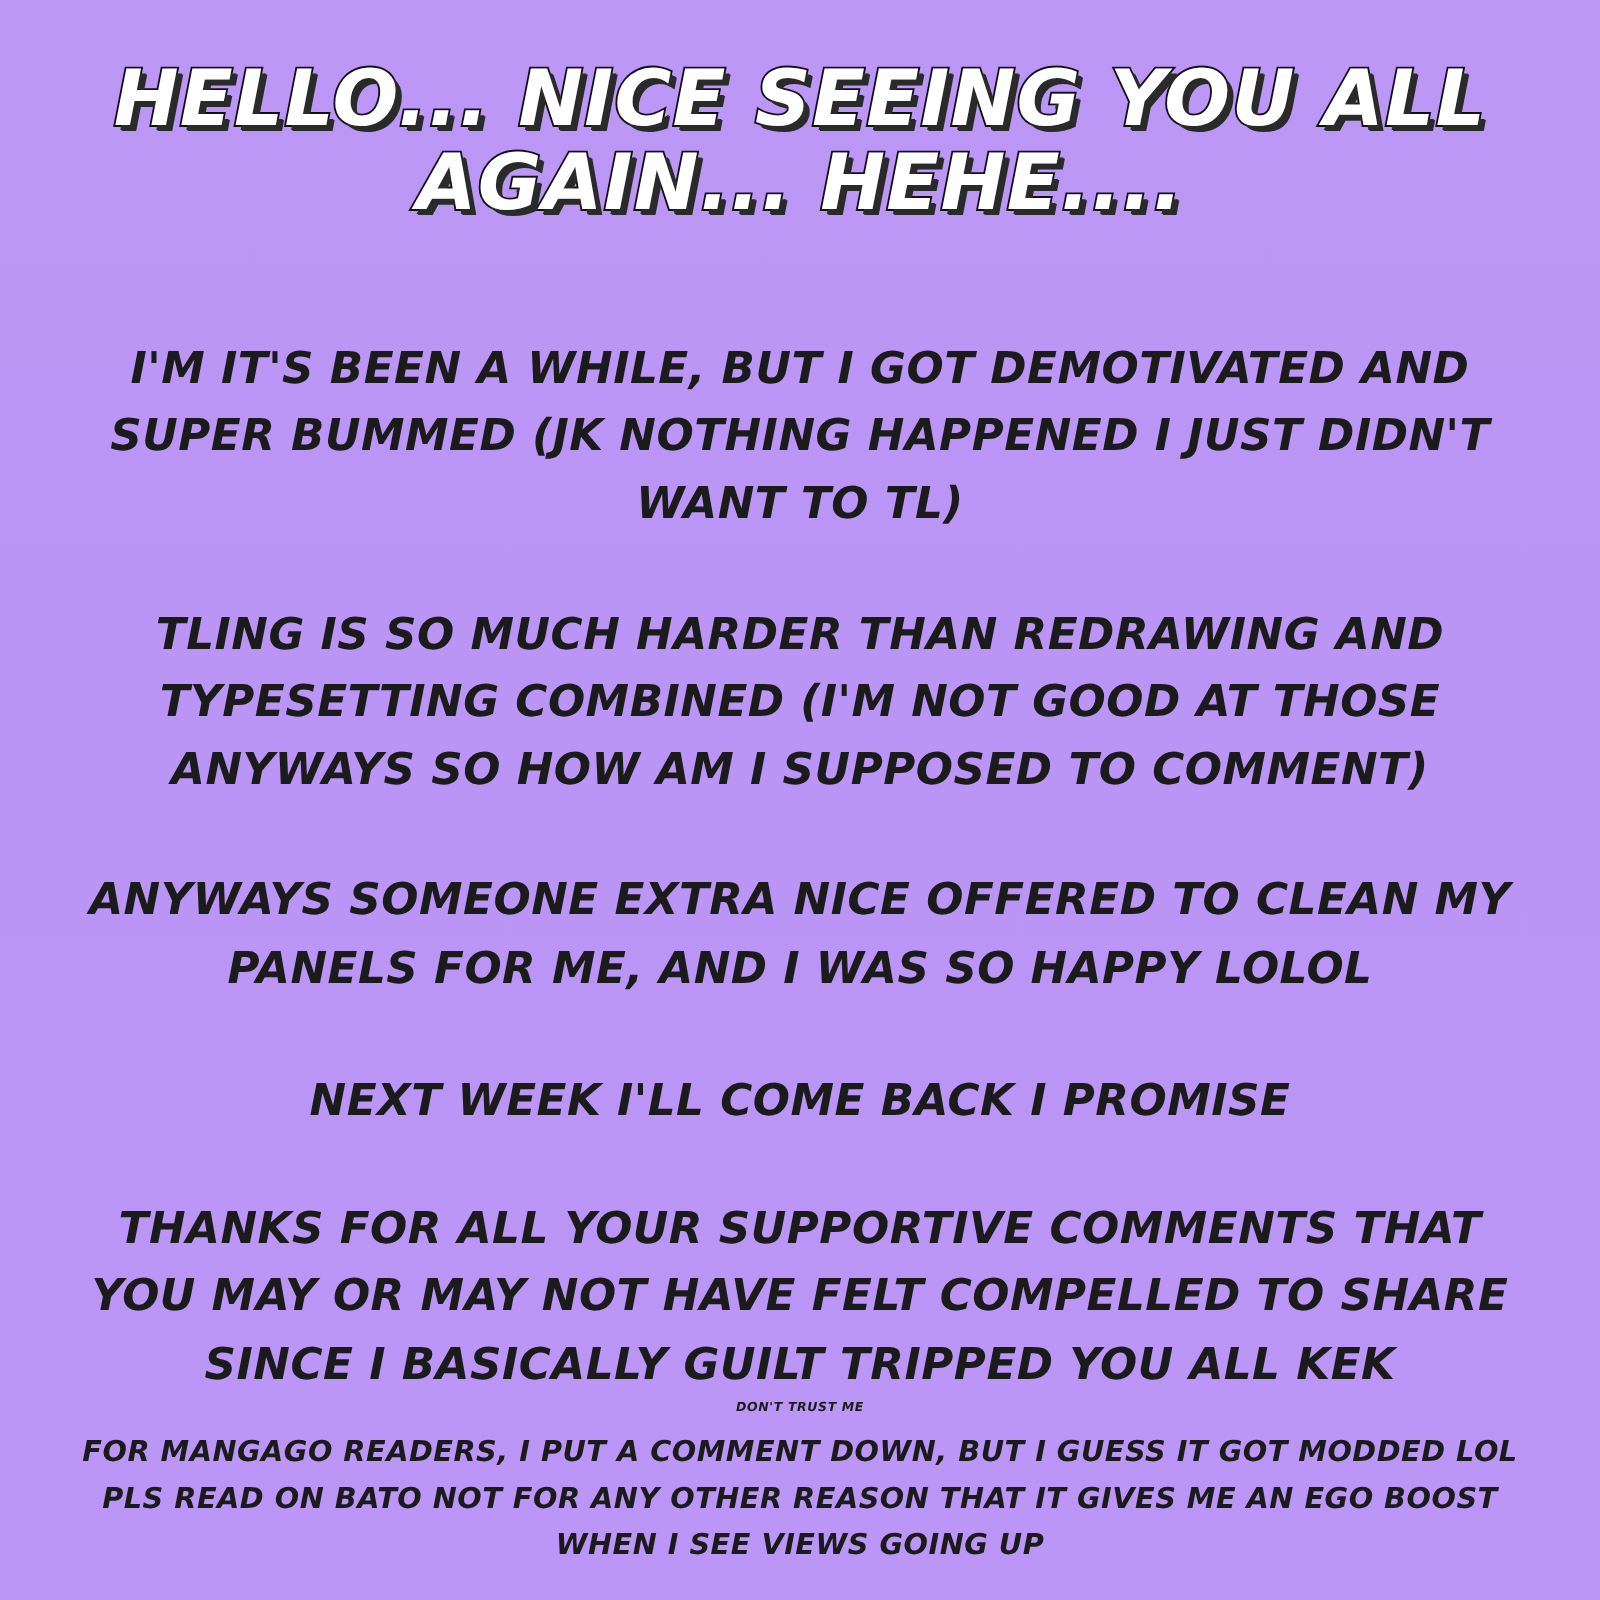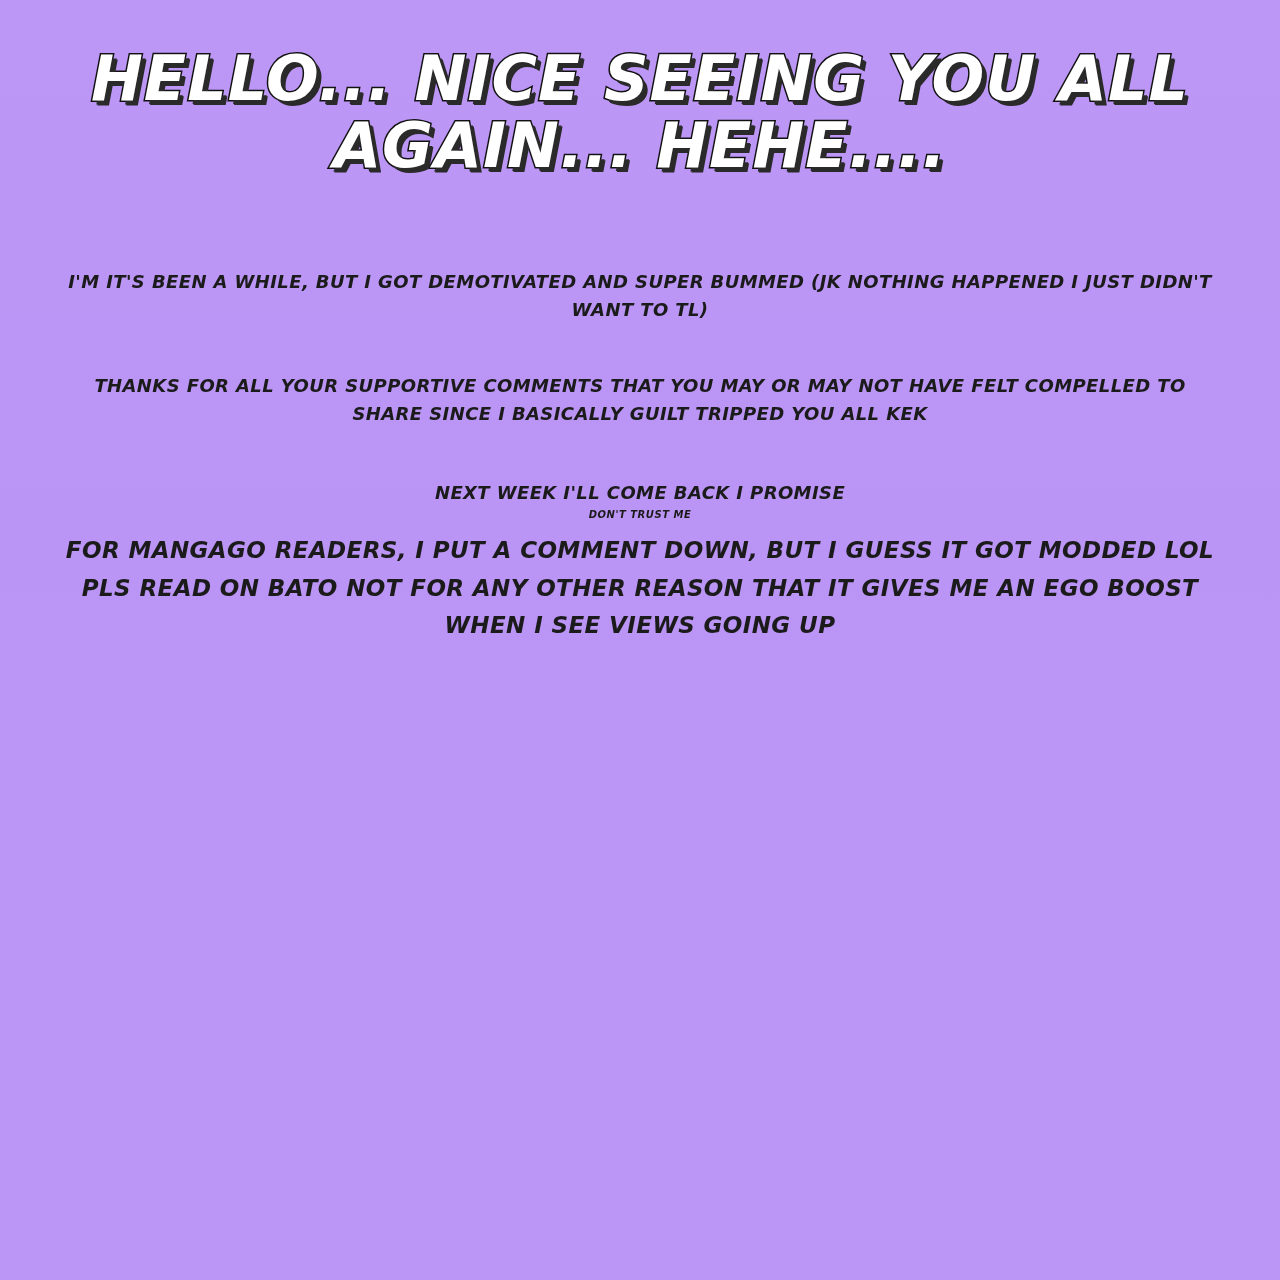--- a/index.html
+++ b/index.html
@@ -37,21 +37,21 @@
     paint-order: stroke fill;
     text-shadow:
       4px 4px 0 #2a2a2a,
       5px 5px 0 #2a2a2a;
   }
   .body-block {
     text-align: center;
     font-family: "DejaVu Sans", sans-serif;
     font-style: italic;
     font-weight: bold;
-    font-size: 18px;
+    font-size: 35px;
     line-height: 1.55;
     letter-spacing: 0.4px;
     color: #1b1b1b;
     text-transform: uppercase;
     margin: 0;
     padding: 0 18px;
   }
   .para-1 { margin-top: 88px; }
   .para-2 { margin-top: 50px; }
   .para-3 { margin-top: 50px; }
@@ -77,23 +77,25 @@
 </style>
 </head>
 <body>
 
 <div class="page">
 
   <h1 class="title">Hello... nice seeing you all again... hehe....</h1>
 
   <p class="body-block para-1">I'm it's been a while, but I got demotivated and super bummed (jk nothing happened I just didn't want to TL)</p>
 
+  <p class="body-block para-2">TLing is so much harder than redrawing and typesetting combined (I'm not good at those anyways so how am I supposed to comment)</p>
 
+  <p class="body-block para-3">Anyways someone extra nice offered to clean my panels for me, and I was so happy lolol</p>
+
+  <p class="body-block para-5">Next week I'll come back I promise</p>
 
   <p class="body-block para-4">Thanks for all your supportive comments that you may or may not have felt compelled to share since I basically guilt tripped you all kek</p>
-
-  <p class="body-block para-5">Next week I'll come back I promise</p>
 
   <p class="tiny-note">don't trust me</p>
 
   <p class="body-block para-6">For mangago readers, I put a comment down, but I guess it got modded lol pls read on bato not for any other reason that it gives me an ego boost when I see views going up</p>
 
 </div>
 
 </body></html>

